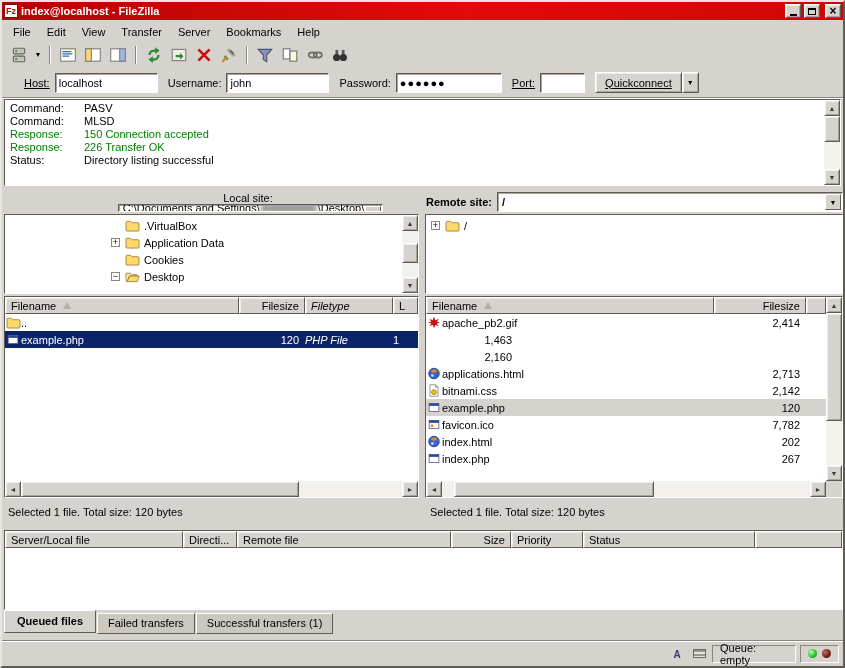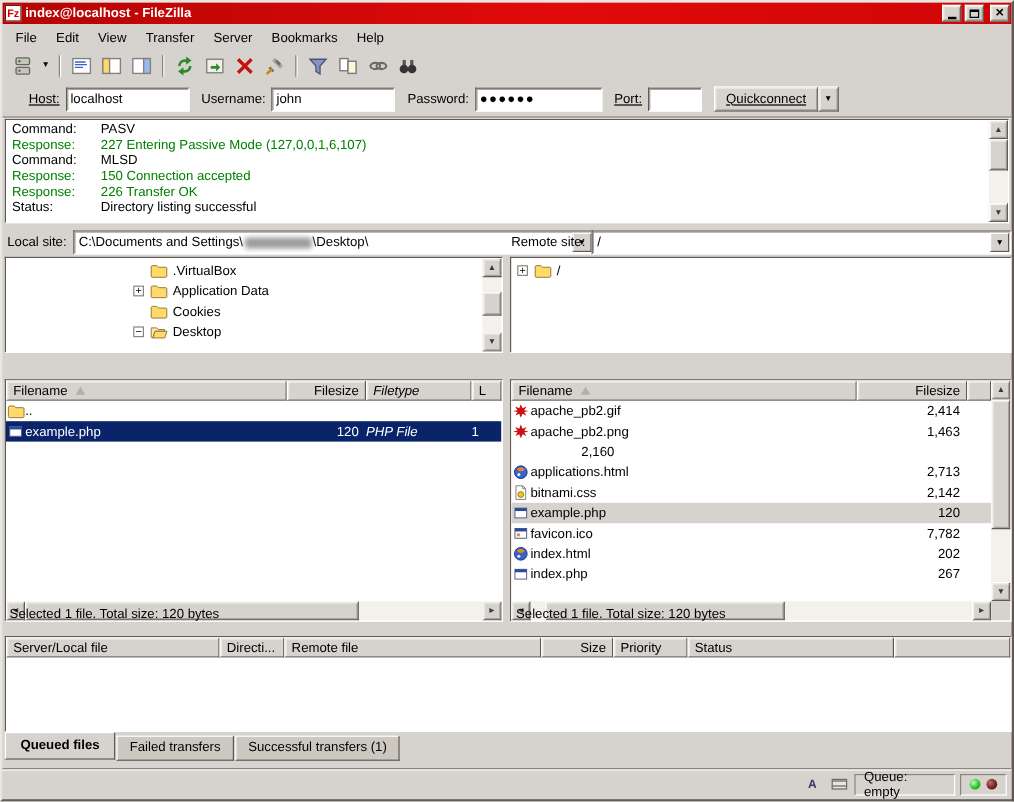--- a/index.html
+++ b/index.html
@@ -51,38 +51,38 @@
   
   .log { position:absolute; left:2px; top:97px; width:837px; height:87px; background:#fff; display:flex; border:1px solid; border-color:#5f5a54 #fff #fff #5f5a54; }
   .log-lines { flex:1; padding:2px 5px; overflow:hidden; }
   .log-line { line-height:13px; white-space:nowrap; }
   .log-label { display:inline-block; width:74px; }
   .t-response { color:#008000; }
   .t-command, .t-status { color:#000; }
 
   
   .site-row { position:absolute; top:190px; height:20px; display:flex; align-items:center; }
-  .sr-local { left:4px; width:489px; } .sr-remote { left:424px; width:417px; }
+  .sr-local { left:4px; width:489px;flex-direction:column; } .sr-remote { left:424px; width:417px;font-weight:bold; }
   .site-label { margin-right:5px; white-space:nowrap; }
   .combo { flex:1; height:20px; background:#fff; border:1px solid; border-color:#5f5a54 #fff #fff #5f5a54; box-shadow:inset 1px 1px 0 #a8a49c; display:flex; align-items:center; padding:0 18px 0 4px; position:relative; white-space:nowrap; overflow:hidden; }
   .combo-btn { position:absolute; right:1px; top:1px; width:16px; height:16px; background:#d6d3ce; border:1px solid; border-color:#fff #5f5a54 #5f5a54 #fff; display:flex; align-items:center; justify-content:center; }
   .redact { display:inline-block; width:56px; height:9px; margin:0 1px; background:#9c9c9c; filter:blur(2px); border-radius:2px; }
 
   
   .tree { position:absolute; top:212px; height:80px; background:#fff; border:1px solid; border-color:#5f5a54 #fff #fff #5f5a54; display:flex; overflow:hidden; }
   .tr-local { left:2px; width:415px; } .tr-remote { left:423px; width:418px; }
   .tree-body { flex:1; padding-top:2px; overflow:hidden; }
   .trow { height:17px; display:flex; align-items:center; gap:4px; white-space:nowrap; }
   .indent-local { padding-left:106px; } .indent-remote { padding-left:5px; }
   .texp { width:9px; height:9px; border:1px solid #8a857e; background:#fff; font-size:9px; line-height:7px; text-align:center; flex:none; }
   .texp-spacer { width:9px; flex:none; }
   .fi { width:16px; height:14px; flex:none; display:inline-flex; align-items:center; justify-content:center; }
 
   
-  .listbox { position:absolute; top:294px; height:202px; background:#fff; border:1px solid; border-color:#5f5a54 #fff #fff #5f5a54; display:flex; flex-direction:column; overflow:hidden;margin-top:20px; }
+  .listbox { position:absolute; top:294px; height:202px; background:#fff; border:1px solid; border-color:#5f5a54 #fff #fff #5f5a54; display:flex; flex-direction:column; overflow:hidden; }
   .lb-local { left:2px; width:415px; } .lb-remote { left:423px; width:418px; flex-direction:row; }
   .lb-main { flex:1; display:flex; flex-direction:column; overflow:hidden; }
   .lhead { height:17px; background:#d6d3ce; display:flex; flex:none; }
   .hcell { background:#d6d3ce; border:1px solid; border-color:#fff #5f5a54 #5f5a54 #fff; box-shadow:inset 1px 1px 0 #efede8; padding:1px 5px; display:flex; align-items:center; white-space:nowrap; overflow:hidden; }
   .hc-right { justify-content:flex-end; }
   .lbody { flex:1; overflow:hidden; background:#fff; }
   .lr { height:17px; display:flex; align-items:center; white-space:nowrap; }
   .cell { overflow:hidden; flex:none; display:flex; align-items:center; }
   .c-r { justify-content:flex-end; padding-right:6px; }
   
@@ -93,21 +93,21 @@
   .sel-inactive { background:#d6d3ce; }
   .sort-arrow { width:0; height:0; border-left:4px solid transparent; border-right:4px solid transparent; border-bottom:7px solid #b4b0a8; margin-left:7px; }
   .vs-corner { width:16px; height:16px; background:#d6d3ce; flex:none; }
 
   
   .pane-status { position:absolute; top:501px; height:18px; display:flex; align-items:center; }
   .ps-local { left:6px; width:410px; } .ps-remote { left:428px; width:410px; }
 
   
   .queuebox { position:absolute; left:2px; top:528px; width:839px; height:80px; background:#fff; border:1px solid; border-color:#5f5a54 #fff #fff #5f5a54; display:flex; flex-direction:column; overflow:hidden; }
-  .qw-local { width:178px; } .qw-dir { width:54px; } .qw-remote { width:214px; } .qw-size { width:60px; } .qw-prio { width:62px; } .qw-status { width:172px; } .qw-rest { flex:1 1 0; }
+  .qw-local { width:178px; } .qw-dir { width:54px; } .qw-remote { width:214px; } .qw-size { width:60px; } .qw-prio { width:72px; } .qw-status { width:172px; } .qw-rest { flex:1 1 0; }
 
   
   .tabs { position:absolute; left:2px; top:608px; height:40px; display:flex; align-items:flex-start; }
   .tab { padding:3px 10px 4px; background:#ccc8c0; border:1px solid; border-color:#fff #5f5a54 #5f5a54 #fff; margin-right:1px; margin-top:3px; white-space:nowrap; }
   .tab.active { background:#d6d3ce; font-weight:bold; padding:4px 12px 5px; margin-top:0; }
 
   
   .statusbar { position:absolute; left:0; right:0; bottom:0; height:26px; border-top:1px solid #8a857e; box-shadow:inset 0 1px 0 #fff; display:flex; align-items:center; justify-content:flex-end; gap:4px; padding:0 4px; background:#d6d3ce; }
   .panel { height:18px; border:1px solid; border-color:#8a857e #fff #fff #8a857e; display:flex; align-items:center; padding:0 7px; gap:5px; }
   .queue-panel { width:84px; }
@@ -238,21 +238,20 @@
     <input class="field f-pass" value="●●●●●●" style="">
     <span class="ql u">Port:</span>
     <input class="field f-port" value="" style="">
     <button class="qc-btn u">Quickconnect</button>
     <span class="qc-drop caret"></span>
   </div>
 
   <div class="log">
     <div class="log-lines">
       <div class="log-line t-command"><span class="log-label">Command:</span><span>PASV</span></div>
-      <div class="log-line t-response"><span class="log-label">Response:</span><span>227 Entering Passive Mode (127,0,0,1,6,107)</span></div>
       <div class="log-line t-command"><span class="log-label">Command:</span><span>MLSD</span></div>
       <div class="log-line t-response"><span class="log-label">Response:</span><span>150 Connection accepted</span></div>
       <div class="log-line t-response"><span class="log-label">Response:</span><span>226 Transfer OK</span></div>
       <div class="log-line t-status"><span class="log-label">Status:</span><span>Directory listing successful</span></div>
     </div>
     <div class="vscroll">
       <span class="sb-btn ar ar-up"></span>
       <span class="sb-track">
           <span class="vthumb" style="top:0;height:26px;"></span>
         </span>
@@ -405,28 +404,20 @@
               <span class="fi">
                 <svg width="14" height="13" viewBox="0 0 16 16">
                   <path d="M8 1l1.8 4.2L14 3.5l-2.5 3.7L16 8l-4.5 1 2.3 3.8-4-2L8 15l-1.6-4.2-4 1.9L4.7 9 0 8l4.6-.8L2.2 3.4l4.2 1.8z" fill="#cc1111"></path>
                 </svg>
               </span>
               <span>apache_pb2.gif</span>
             </span>
           <span class="cell rw-size c-r">2,414</span>
         </div>
         <div class="lr">
-          <span class="cell rw-name">
-              <span class="fi">
-                <svg width="14" height="13" viewBox="0 0 16 16">
-                  <path d="M8 1l1.8 4.2L14 3.5l-2.5 3.7L16 8l-4.5 1 2.3 3.8-4-2L8 15l-1.6-4.2-4 1.9L4.7 9 0 8l4.6-.8L2.2 3.4l4.2 1.8z" fill="#cc1111"></path>
-                </svg>
-              </span>
-              <span>apache_pb2.png</span>
-            </span>
           <span class="cell rw-size c-r">1,463</span>
         </div>
         <div class="lr">
           <span class="cell rw-size c-r">2,160</span>
         </div>
         <div class="lr">
           <span class="cell rw-name">
               <span class="fi">
                 <svg width="14" height="13" viewBox="0 0 16 16">
                   <circle cx="8" cy="8" r="6.5" fill="#3a62c8" stroke="#1c3a80"></circle>

